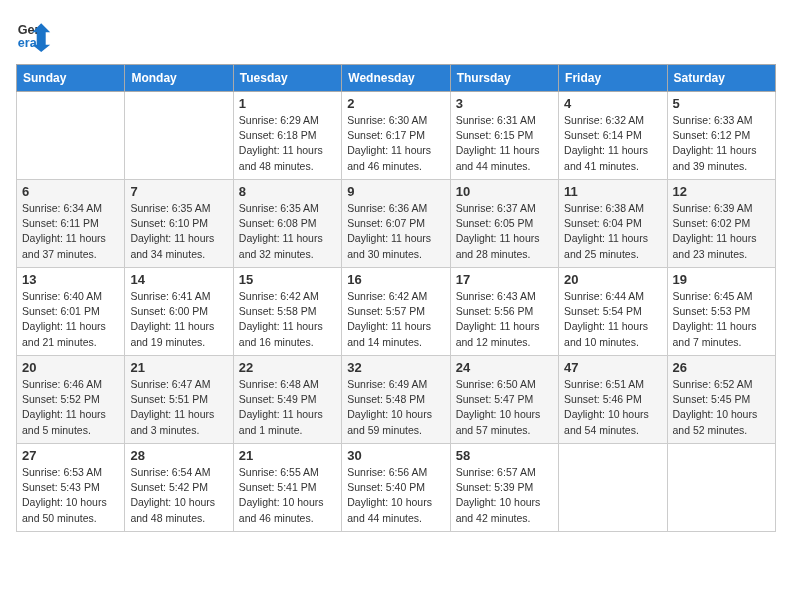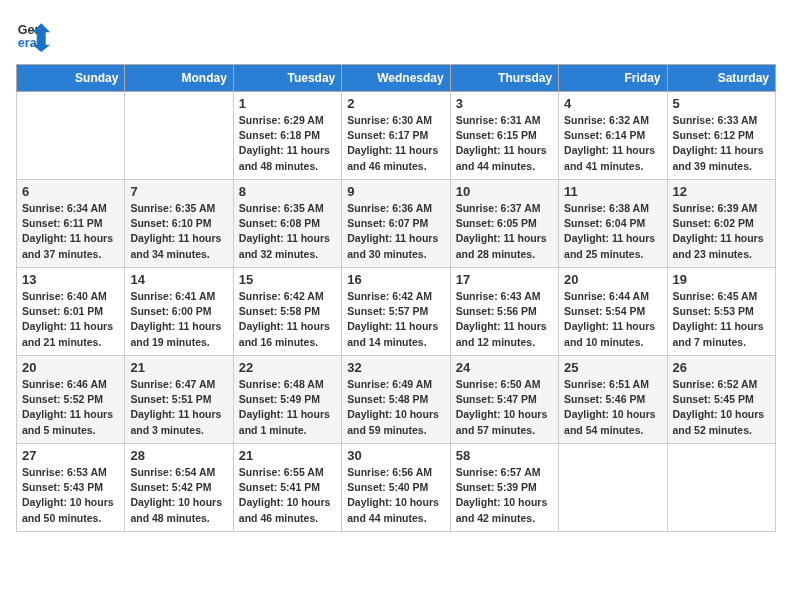--- a/index.html
+++ b/index.html
@@ -47,21 +47,21 @@
       color: #555;
     }
     .calendar {
       width: 100%;
       border-collapse: collapse;
       font-size: 11px;
     }
     .calendar th {
       background: #2a7fd4;
       color: #fff;
-      text-align: right;
+      text-align: left;
       padding: 6px 6px;
       font-size: 12px;
       font-weight: bold;
       border: 1px solid #aaa;
     }
     .calendar td {
       border: 1px solid #ccc;
       vertical-align: top;
       padding: 4px 5px;
       width: 108px;
@@ -75,21 +75,20 @@
     .day-number {
       font-size: 13px;
       font-weight: bold;
       color: #333;
       margin-bottom: 2px;
     }
     .day-info {
       color: #333;
       font-size: 10.5px;
       line-height: 1.45;
-      font-weight: bold;
     }
     .empty-cell {
       background: #fff !important;
     }
   </style>
 </head>
 <body>
 
 <div class="header">
   <div class="logo">
@@ -221,21 +220,21 @@
         </td>
         <td>
           <div class="day-number">32</div>
           <div class="day-info">Sunrise: 6:49 AM<br>Sunset: 5:48 PM<br>Daylight: 10 hours and 59 minutes.</div>
         </td>
         <td>
           <div class="day-number">24</div>
           <div class="day-info">Sunrise: 6:50 AM<br>Sunset: 5:47 PM<br>Daylight: 10 hours and 57 minutes.</div>
         </td>
         <td>
-          <div class="day-number">25</div>
+          <div class="day-number">47</div>
           <div class="day-info">Sunrise: 6:51 AM<br>Sunset: 5:46 PM<br>Daylight: 10 hours and 54 minutes.</div>
         </td>
         <td>
           <div class="day-number">26</div>
           <div class="day-info">Sunrise: 6:52 AM<br>Sunset: 5:45 PM<br>Daylight: 10 hours and 52 minutes.</div>
         </td>
       </tr>
       <tr>
         <td>
           <div class="day-number">27</div>

